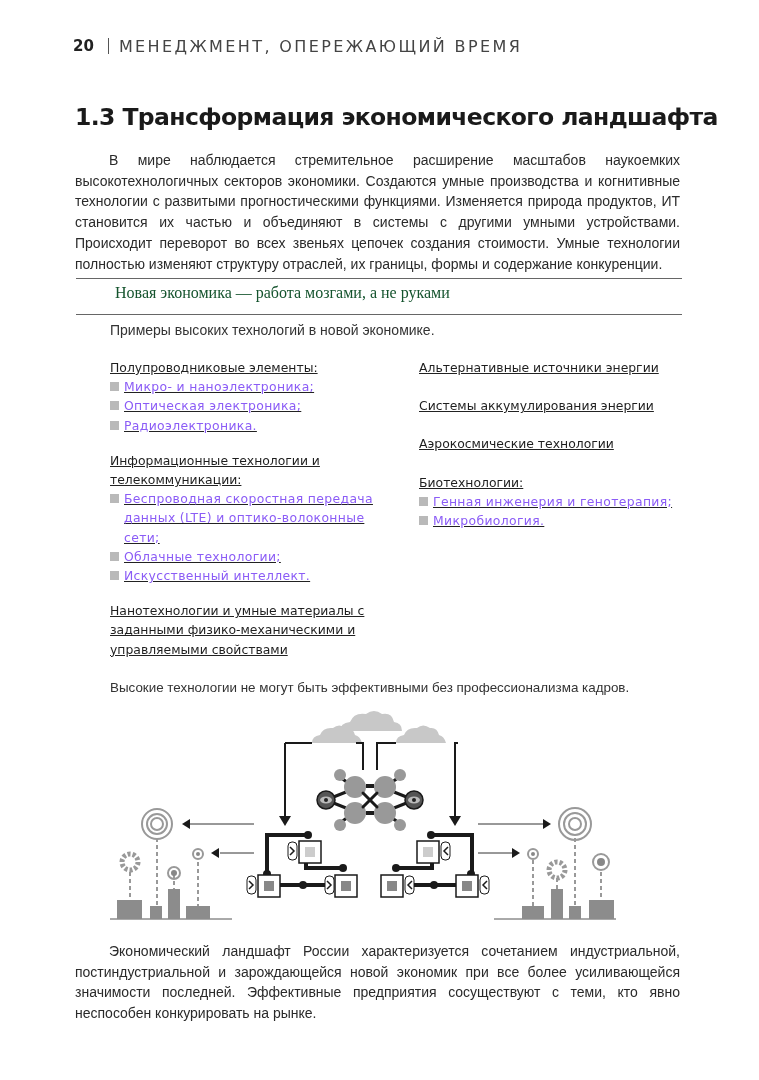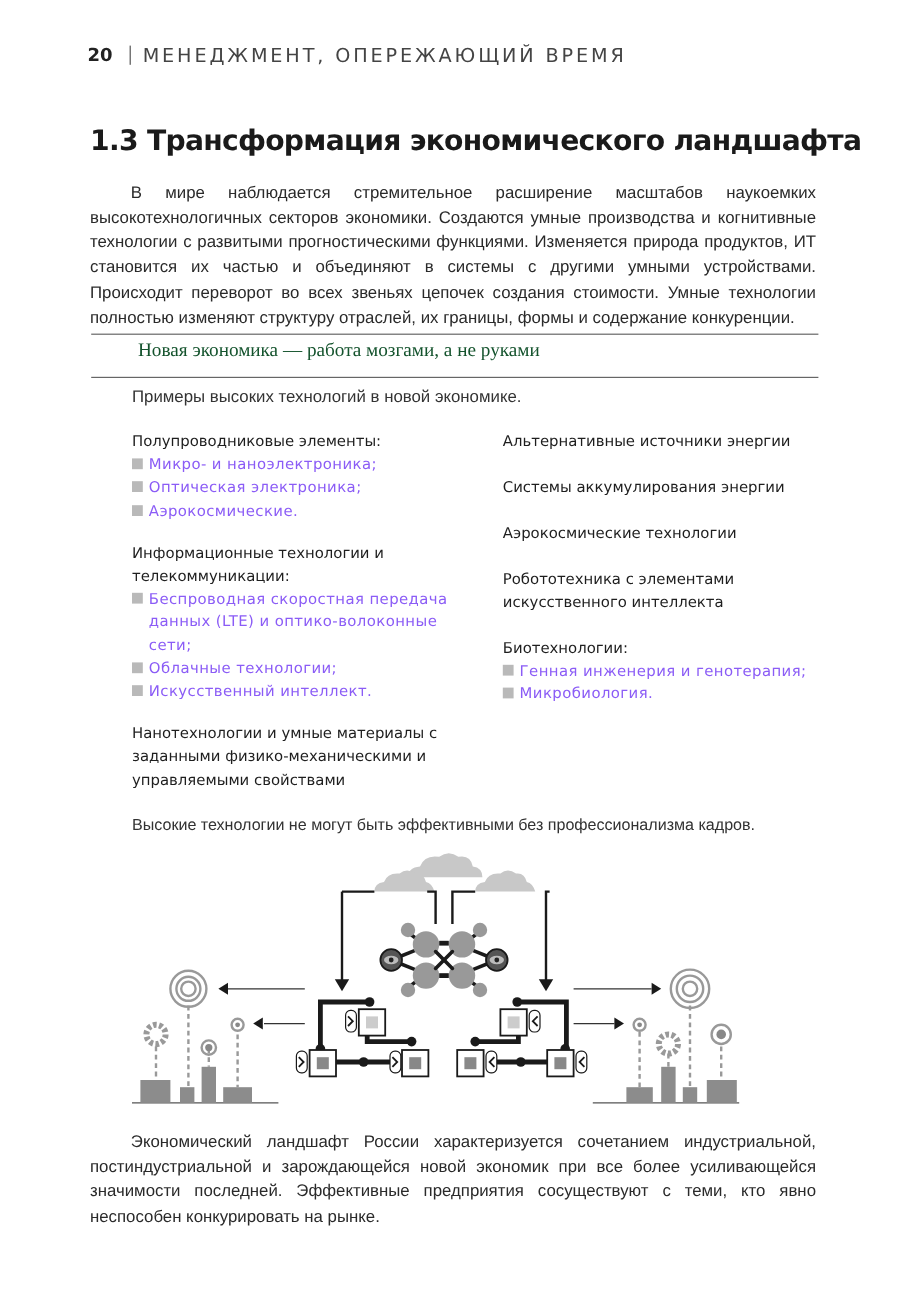--- a/index.html
+++ b/index.html
@@ -26,21 +26,21 @@
   .box-title { left: 115px; top: 284px; font-family: Liberation Serif, serif; font-size: 16px; color: #14532d; }
 
   .intro { left: 110px; top: 322px; font-family: "Liberation Sans", sans-serif; font-size: 14px; color: #333; }
 
   .col { font-family: "DejaVu Sans", sans-serif; font-size: 12.4px; color: #222; line-height: 19.2px; }
   .col-left { left: 110px; top: 358px; width: 290px; }
   .col-right { left: 419px; top: 358px; width: 290px; }
   .grp-head { color: #1e1e1e; }
   .bullet { display: flex; color: #8b5cf6; letter-spacing: 0.35px; }
   .sq { width: 9px; height: 9px; background: #b9b9b9; flex: 0 0 9px; margin: 5px 5px 0 0; }
-  .group { margin-bottom: 16px; }
+  .group { margin-bottom: 16px; text-decoration: underline; }
   .col-right .group { margin-bottom: 19px; }
 
   .caption { left: 110px; top: 680px; font-family: "Liberation Sans", sans-serif; font-size: 13.4px; color: #333; }
 
   .diagram { left: 95px; top: 705px; width: 580px; height: 220px; }
 </style>
 </head>
 <body>
 
 <div class="abs running-head">
@@ -64,21 +64,21 @@
     <div class="bullet">
         <span class="sq"></span>
         <span>Микро- и наноэлектроника;</span>
       </div>
     <div class="bullet">
         <span class="sq"></span>
         <span>Оптическая электроника;</span>
       </div>
     <div class="bullet">
         <span class="sq"></span>
-        <span>Аэрокосмические.</span>
+        <span>Радиоэлектроника.</span>
       </div>
   </div>
   <div class="group">
     <div class="grp-head" style="width:230px">Информационные технологии и телекоммуникации:</div>
     <div class="bullet">
         <span class="sq"></span>
         <span style="width:250px">Беспроводная скоростная передача данных (LTE) и оптико-волоконные сети;</span>
       </div>
     <div class="bullet">
         <span class="sq"></span>
@@ -96,23 +96,20 @@
 
 <div class="abs col col-right">
   <div class="group">
     <div class="grp-head">Альтернативные источники энергии</div>
   </div>
   <div class="group">
     <div class="grp-head">Системы аккумулирования энергии</div>
   </div>
   <div class="group">
     <div class="grp-head">Аэрокосмические технологии</div>
-  </div>
-  <div class="group">
-    <div class="grp-head" style="width:220px">Робототехника с элементами искусственного интеллекта</div>
   </div>
   <div class="group">
     <div class="grp-head">Биотехнологии:</div>
     <div class="bullet">
         <span class="sq"></span>
         <span>Генная инженерия и генотерапия;</span>
       </div>
     <div class="bullet">
         <span class="sq"></span>
         <span>Микробиология.</span>

